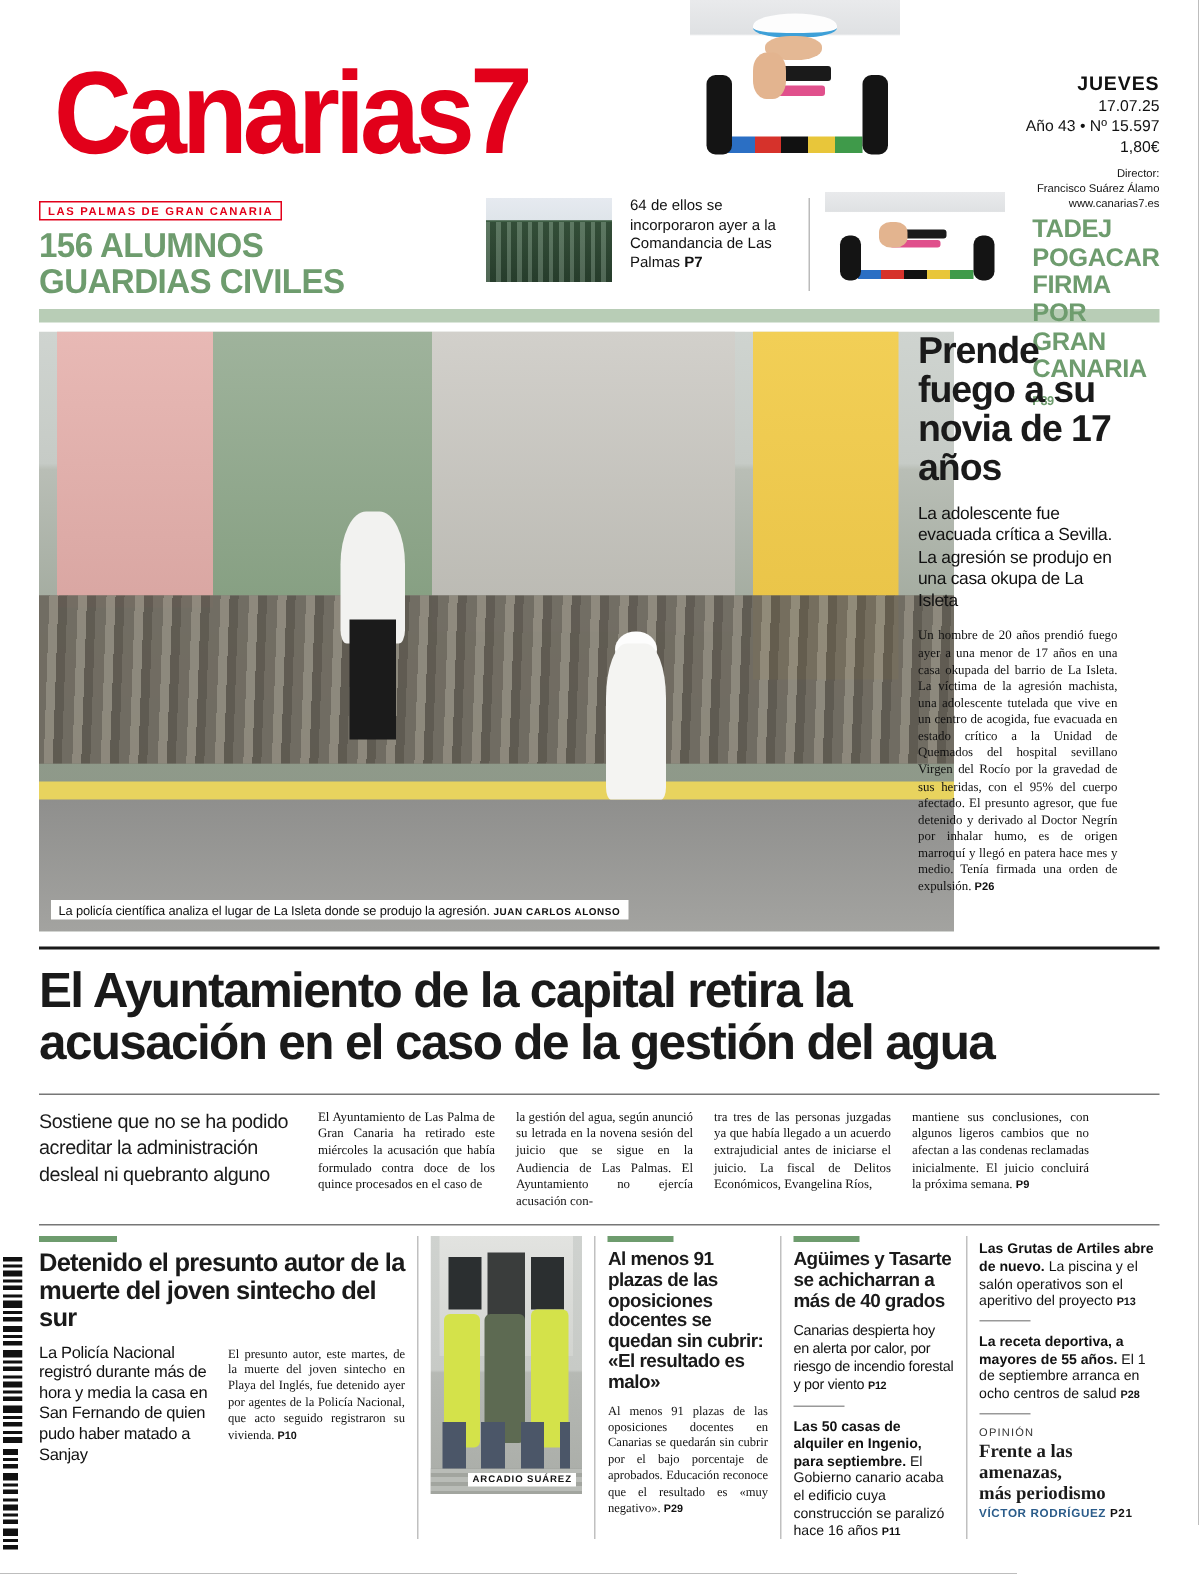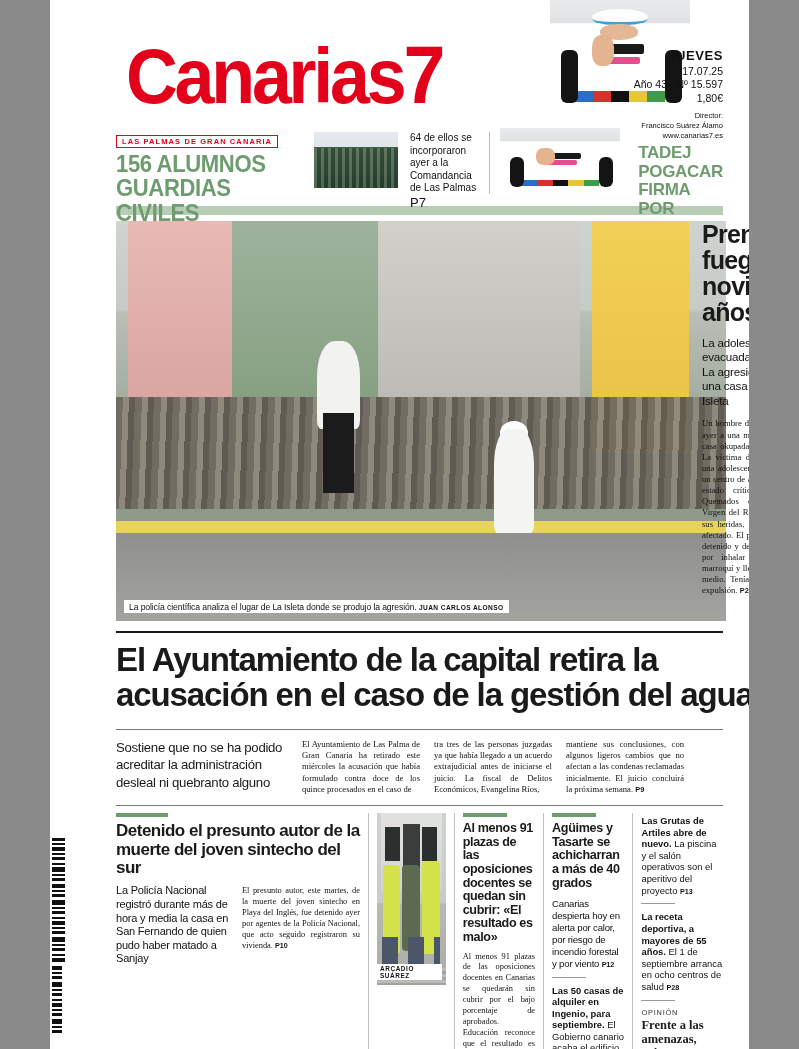--- a/index.html
+++ b/index.html
@@ -2,23 +2,22 @@
 <html><head>
 <meta charset="utf-8">
 <style>
   * { margin:0; padding:0; box-sizing:border-box; }
   html,body { background:#8a8a8a; }
   body {
     font-family:"Liberation Sans", sans-serif;
     display:flex; justify-content:center;
   }
   .page {
-    width:699px; height:1049px; background:#ffffff; position:relative;
+    width:799px; height:1049px; background:#ffffff; position:relative;
     overflow:hidden;
-    padding-left:40px;
   }
 
   
   .masthead { position:relative; height:126px; }
   .logo {
     position:absolute; left:36px; top:34px;
     font-family:"Liberation Sans", sans-serif;
     font-weight:bold; font-size:78px; letter-spacing:-3.5px;
     color:#e2001a; line-height:1; transform:scaleX(0.92);
     transform-origin:left center;
@@ -52,21 +51,21 @@
     padding:1.5px 5px 1px 5px; margin-bottom:4px;
   }
   .teaser-left h2 {
     font-size:23px; font-weight:bold; color:#6e9c6e; line-height:1.06;
     letter-spacing:-0.4px; transform:scaleX(0.96); transform-origin:left top;
   }
   .teaser-photo1 { width:84px; height:56px; margin:6px 12px 0 10px; overflow:hidden; flex:none; }
   .teaser-text1 {
     width:120px; font-size:10px; line-height:1.26; color:#111; padding-top:6px;
   }
-  .teaser-text1 .pg { font-weight:normal; font-size:13px; }
+  .teaser-text1 .pg { font-weight:bold; font-size:10px; }
   .vdivider { width:1px; background:#bbb; height:62px; margin:6px 10px 0 4px; flex:none; }
   .teaser-photo2 { width:120px; height:72px; margin-top:2px; overflow:hidden; flex:none; }
   .teaser-right {
     flex:1; padding-top:18px; padding-left:18px;
     font-size:17px; font-weight:bold; color:#6e9c6e; line-height:1.1;
     letter-spacing:-0.3px;
   }
   .teaser-right .pg { font-size:8.5px; color:#6e9c6e; }
   .green-band { height:9px; background:#b8cdb6; margin:0 26px; }
 
@@ -392,20 +391,21 @@
   <div class="rule-thick"></div>
   <div class="main-head">
     <span>El Ayuntamiento de la capital retira la</span><br>
     <span>acusación en el caso de la gestión del agua</span>
   </div>
   <div class="rule-thin"></div>
 
   <div class="cols4">
     <div class="c sub">Sostiene que no se ha podido acreditar la administración desleal ni quebranto alguno</div>
     <div class="c tx">El Ayuntamiento de Las Palma de Gran Canaria ha retirado este miércoles la acusación que había formulado contra doce de los quince procesados en el caso de</div>
+    <div class="c tx">la gestión del agua, según anunció su letrada en la novena sesión del juicio que se sigue en la Audiencia de Las Palmas. El Ayuntamiento no ejercía acusación con-</div>
     <div class="c tx">tra tres de las personas juzgadas ya que había llegado a un acuerdo extrajudicial antes de iniciarse el juicio. La fiscal de Delitos Económicos, Evangelina Ríos,</div>
     <div class="c tx">
       <span>mantiene sus conclusiones, con algunos ligeros cambios que no afectan a las condenas reclamadas inicialmente. El juicio concluirá la próxima semana.</span>
       <span class="pg">P9</span>
     </div>
   </div>
 
   <div class="rule-mid"></div>
 
   <div class="bottom">

